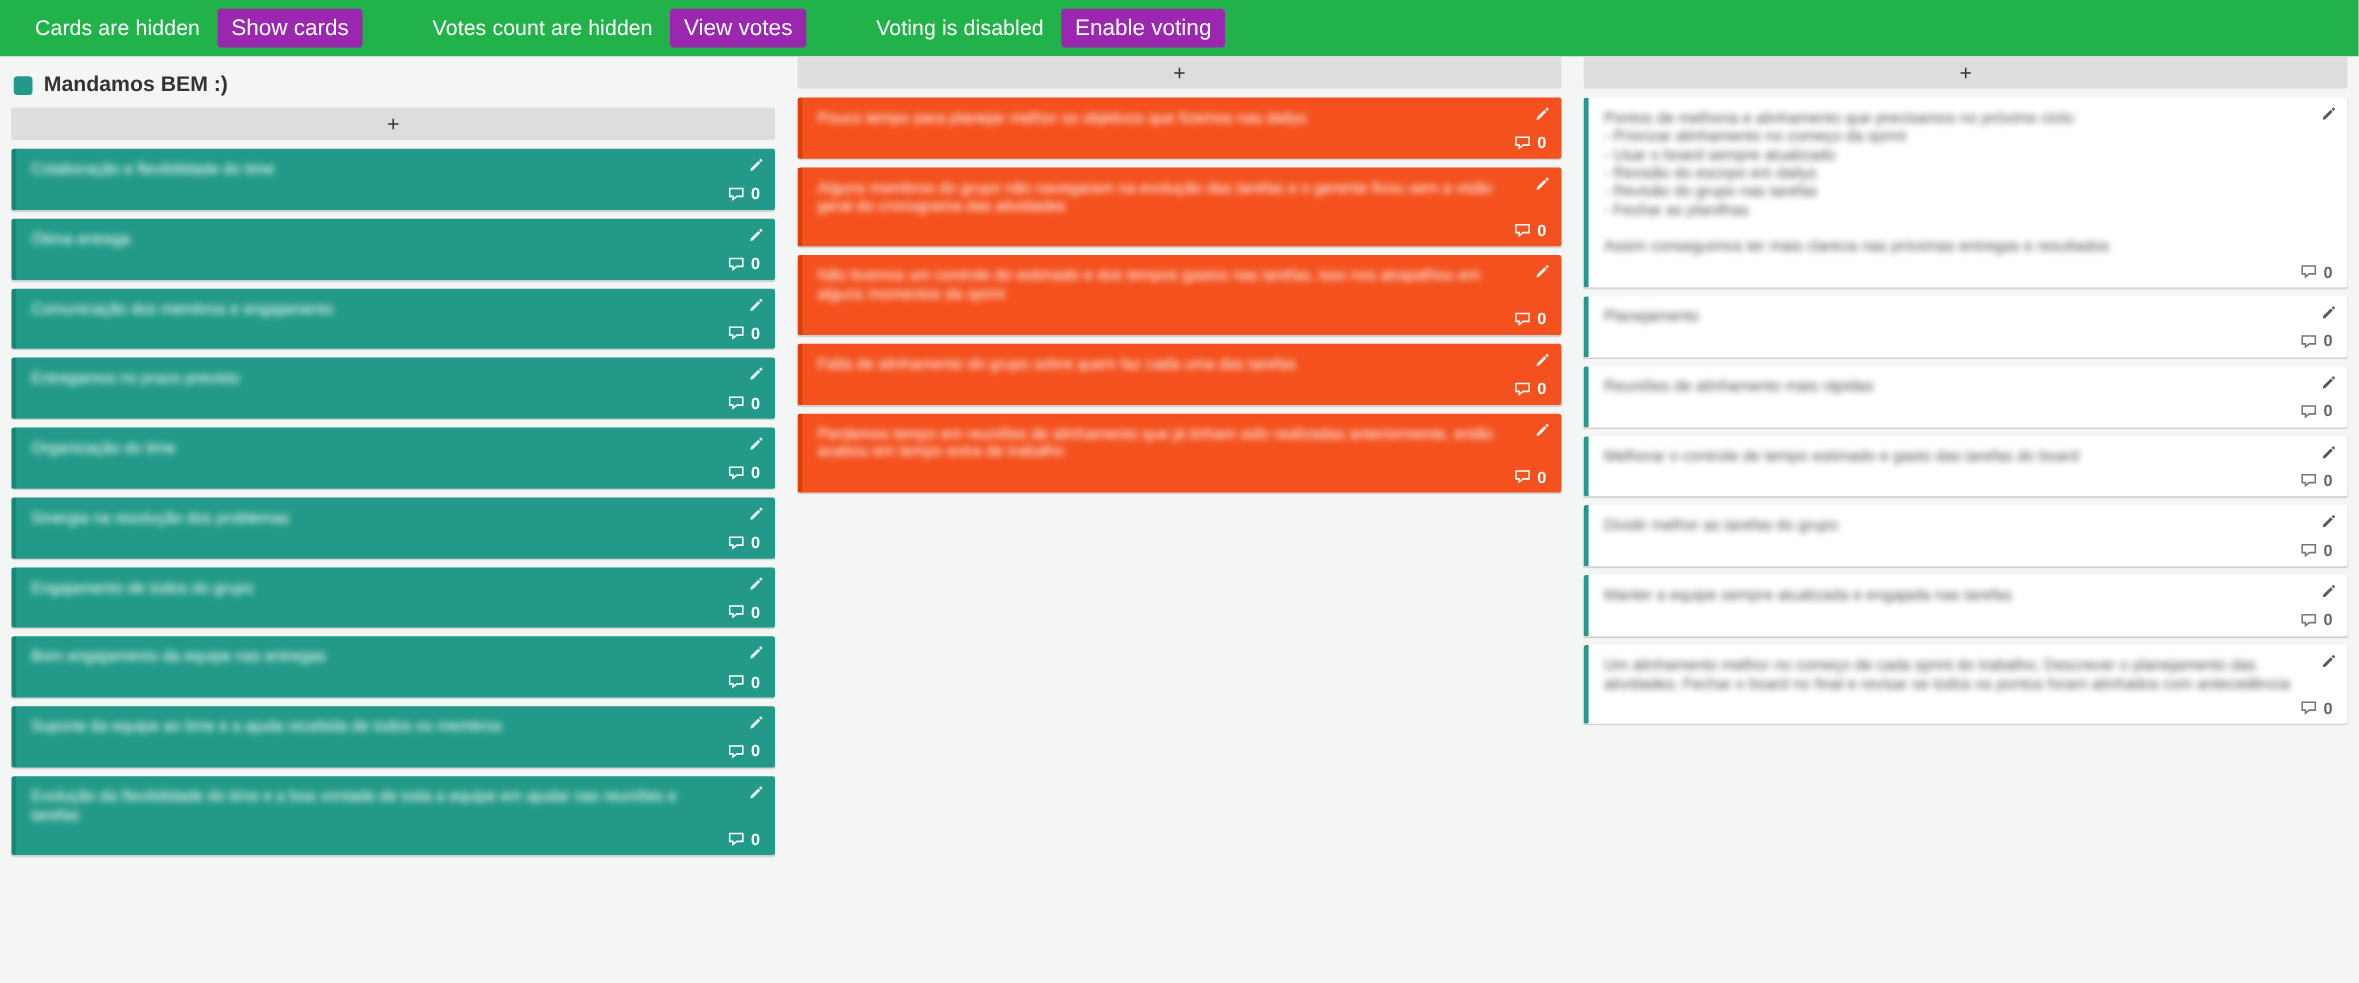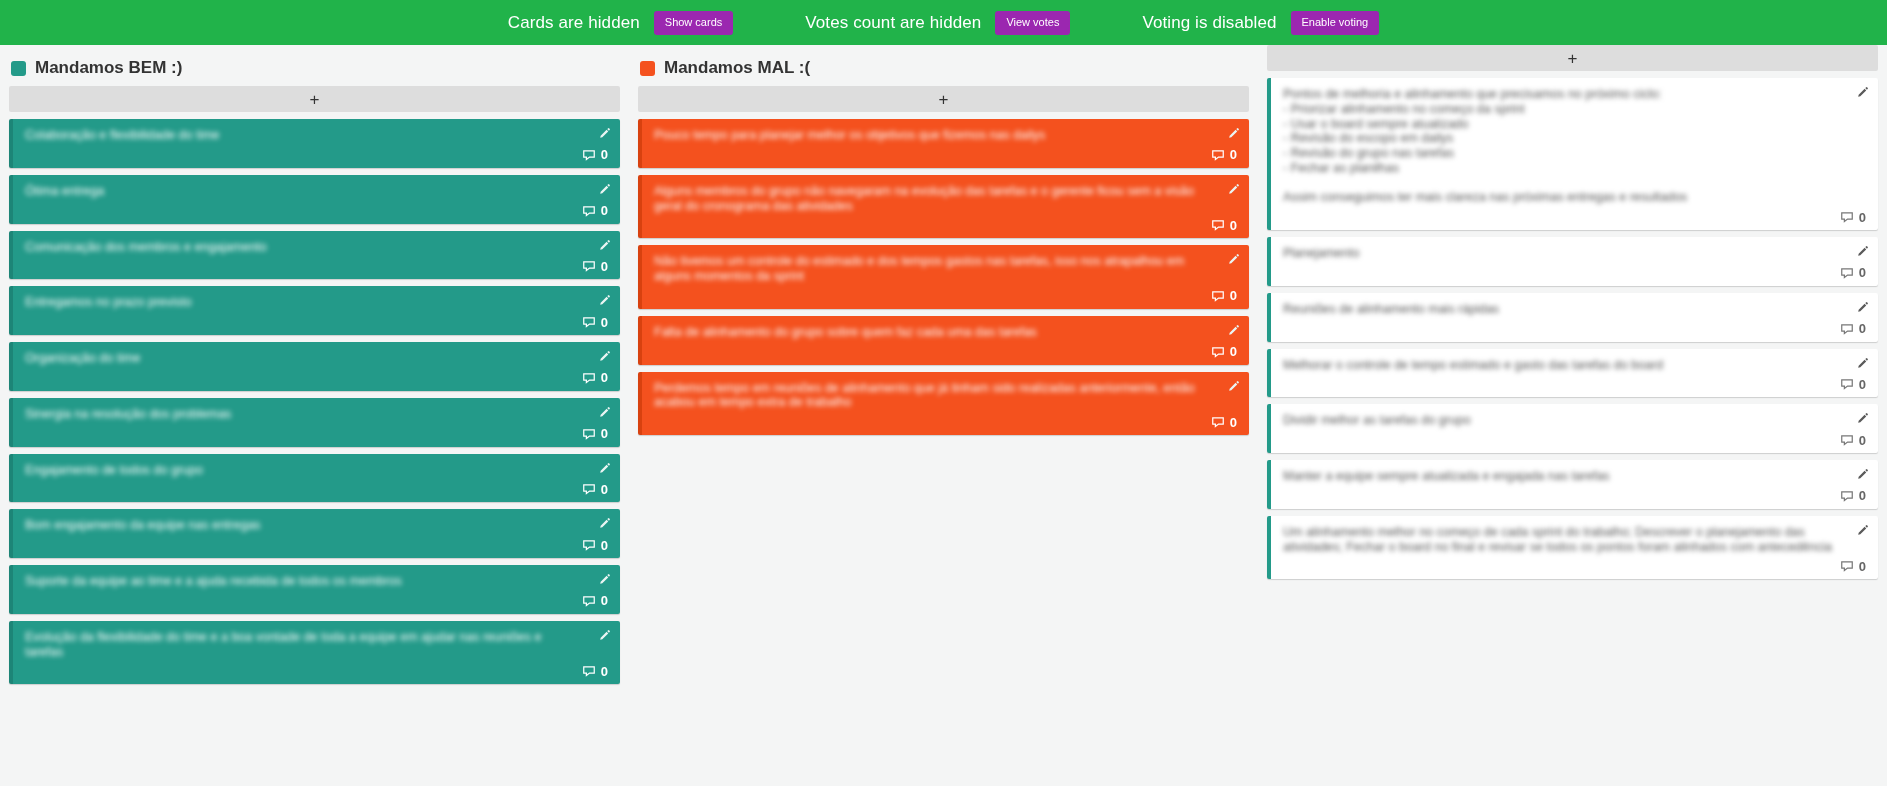--- a/index.html
+++ b/index.html
@@ -9,43 +9,43 @@
     font-family: "Liberation Sans", sans-serif;
     overflow: hidden;
   }
 
   
   .topbar {
     height: 45px;
     background: #21b34a;
     display: flex;
     align-items: center;
-    justify-content: center;
-    gap: 16px;
+    justify-content: flex-start;
+    gap: 0px;
     color: #ffffff;
     width: 100%;
   }
   .tb-group {
     display: flex;
     align-items: center;
     gap: 14px;
     padding: 0 28px;
   }
   .tb-label {
     font-size: 17px;
     color: #ffffff;
     letter-spacing: .1px;
     white-space: nowrap;
   }
   .tb-btn {
     background: #9b27b0;
     color: #ffffff;
     border: none;
     border-radius: 3px;
-    font-size: 11px;
+    font-size: 18px;
     font-family: "Liberation Sans", sans-serif;
     padding: 6px 11px 7px;
     cursor: pointer;
     white-space: nowrap;
     line-height: 1;
   }
 
   
   .board {
     display: flex;
@@ -293,24 +293,20 @@
           <div class="card-foot">
             <span class="cmt-icon"><svg viewBox="0 0 16 16" fill="none" stroke-width="1.4">
                 <path d="M2 3.2h12v7.2H8.6L5 13.2v-2.8H2z"></path>
               </svg></span>
             <span class="cmt-count">0</span>
           </div>
         </div>
       </div>
     </div>
     <div class="column">
-      <div class="col-head">
-        <span class="col-swatch sw-filled-orange"></span>
-        <span class="col-title">Mandamos MAL :(</span>
-      </div>
       <div class="add-row">
         <span class="plus">+</span>
       </div>
       <div class="cards">
         <div class="card orange">
           <span class="edit-icon"><svg viewBox="0 0 16 16">
               <path d="M12.3 1.7a1.1 1.1 0 0 1 1.6 0l.4.4a1.1 1.1 0 0 1 0 1.6l-.9.9-2-2 .9-.9zM10.6 3.4l2 2-7.3 7.3-2.6.6.6-2.6 7.3-7.3z"></path>
             </svg></span>
           <div class="card-text">Pouco tempo para planejar melhor os objetivos que fizemos nas dailys</div>
           <div class="card-foot">

